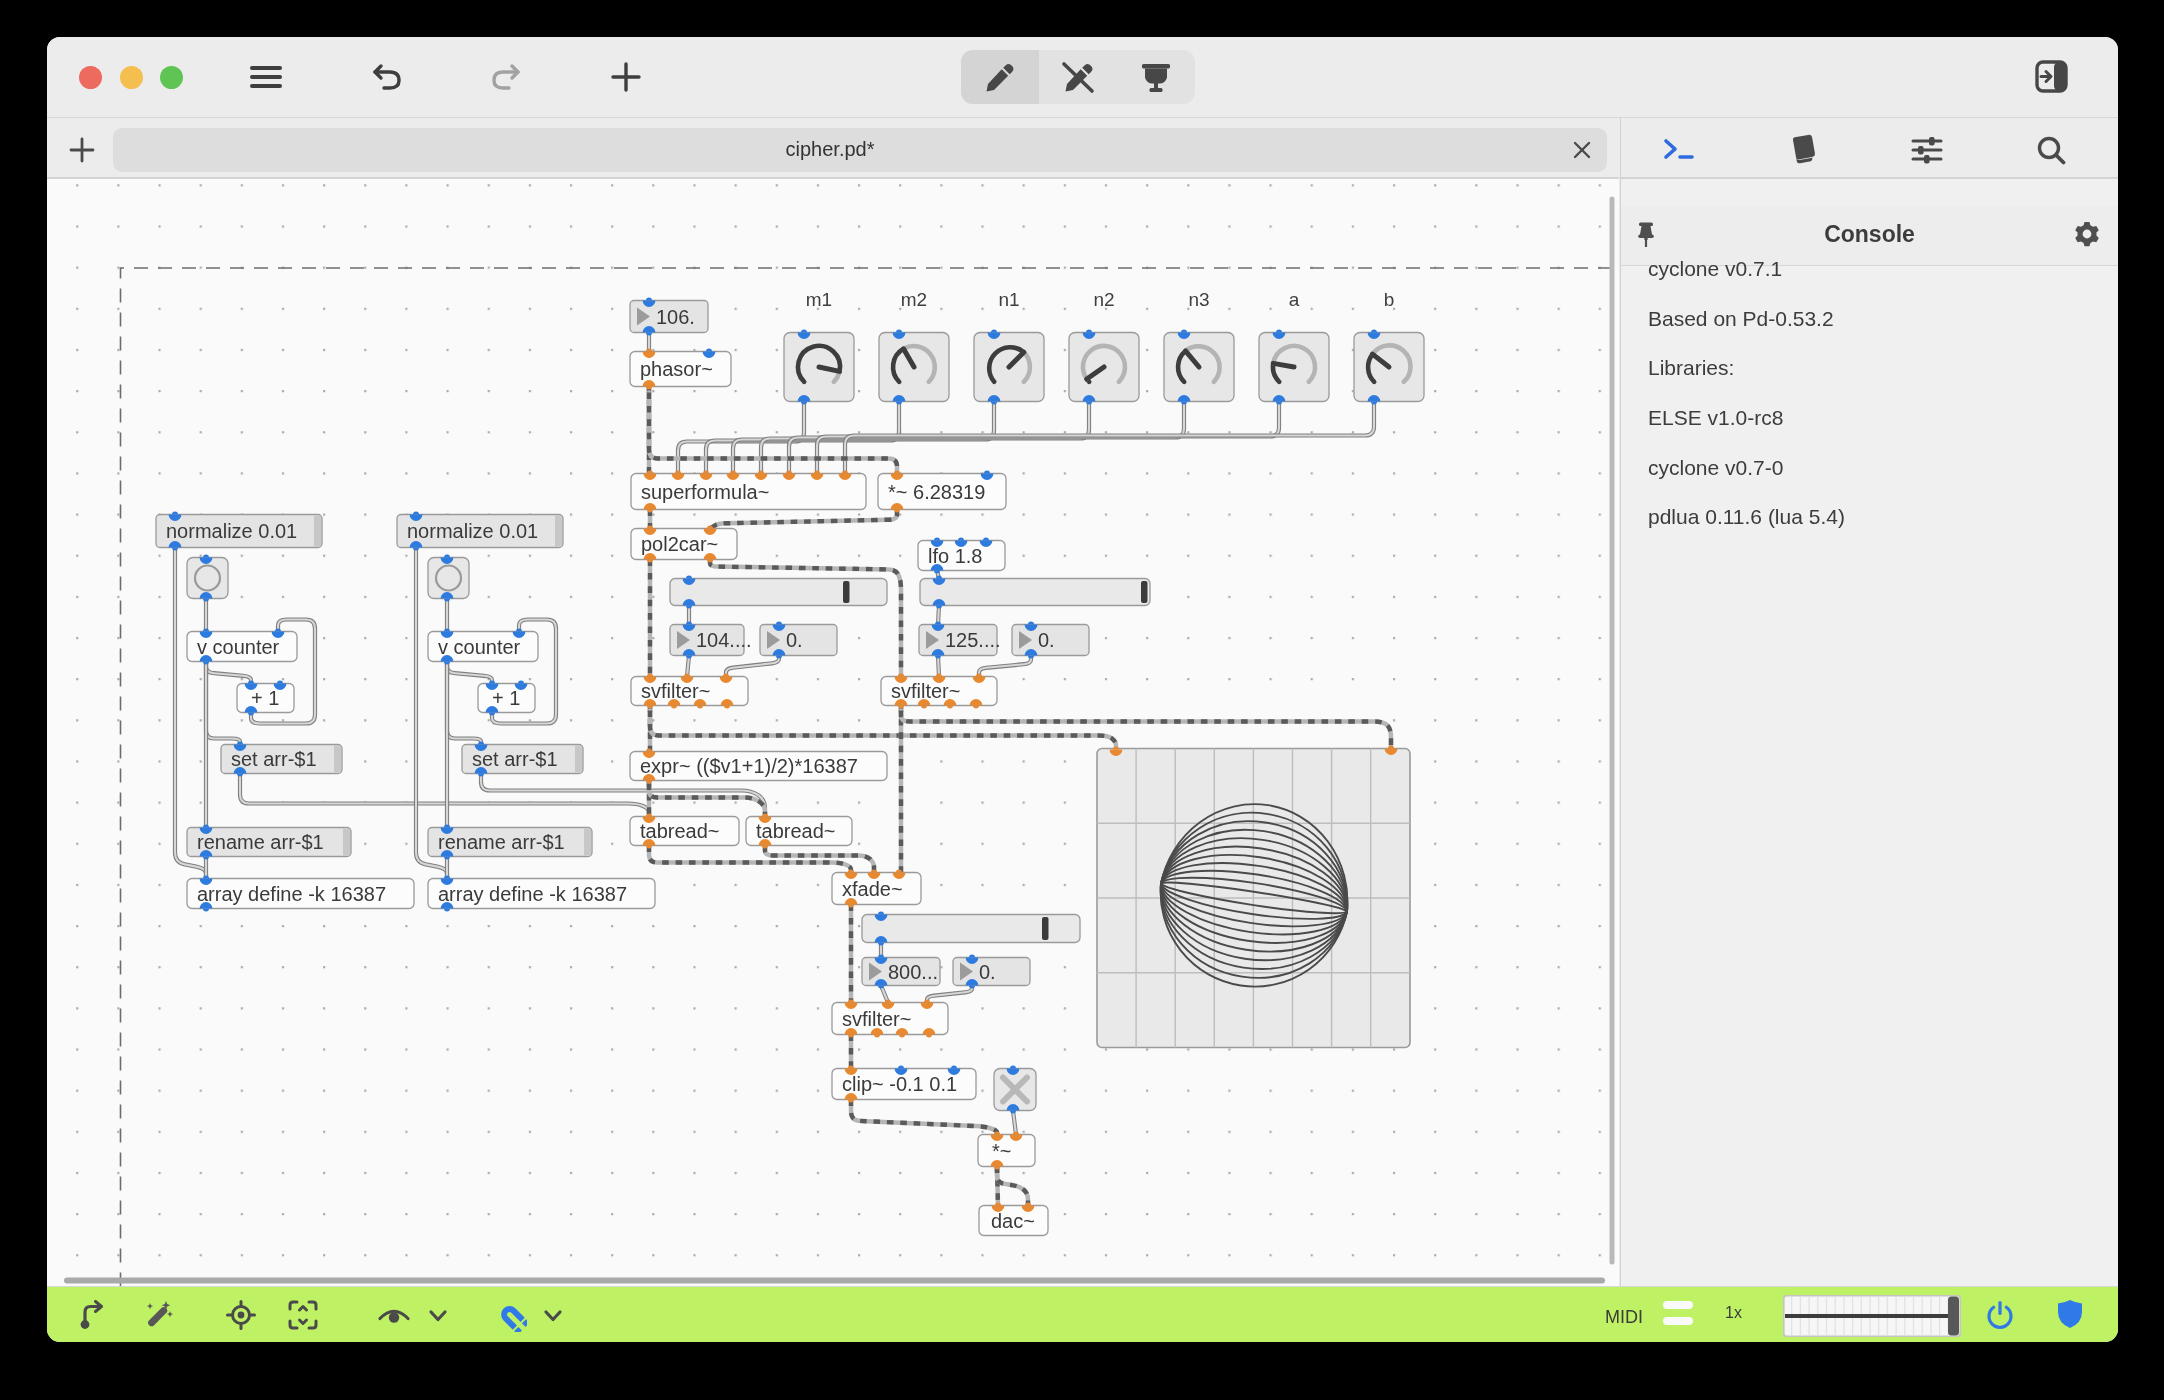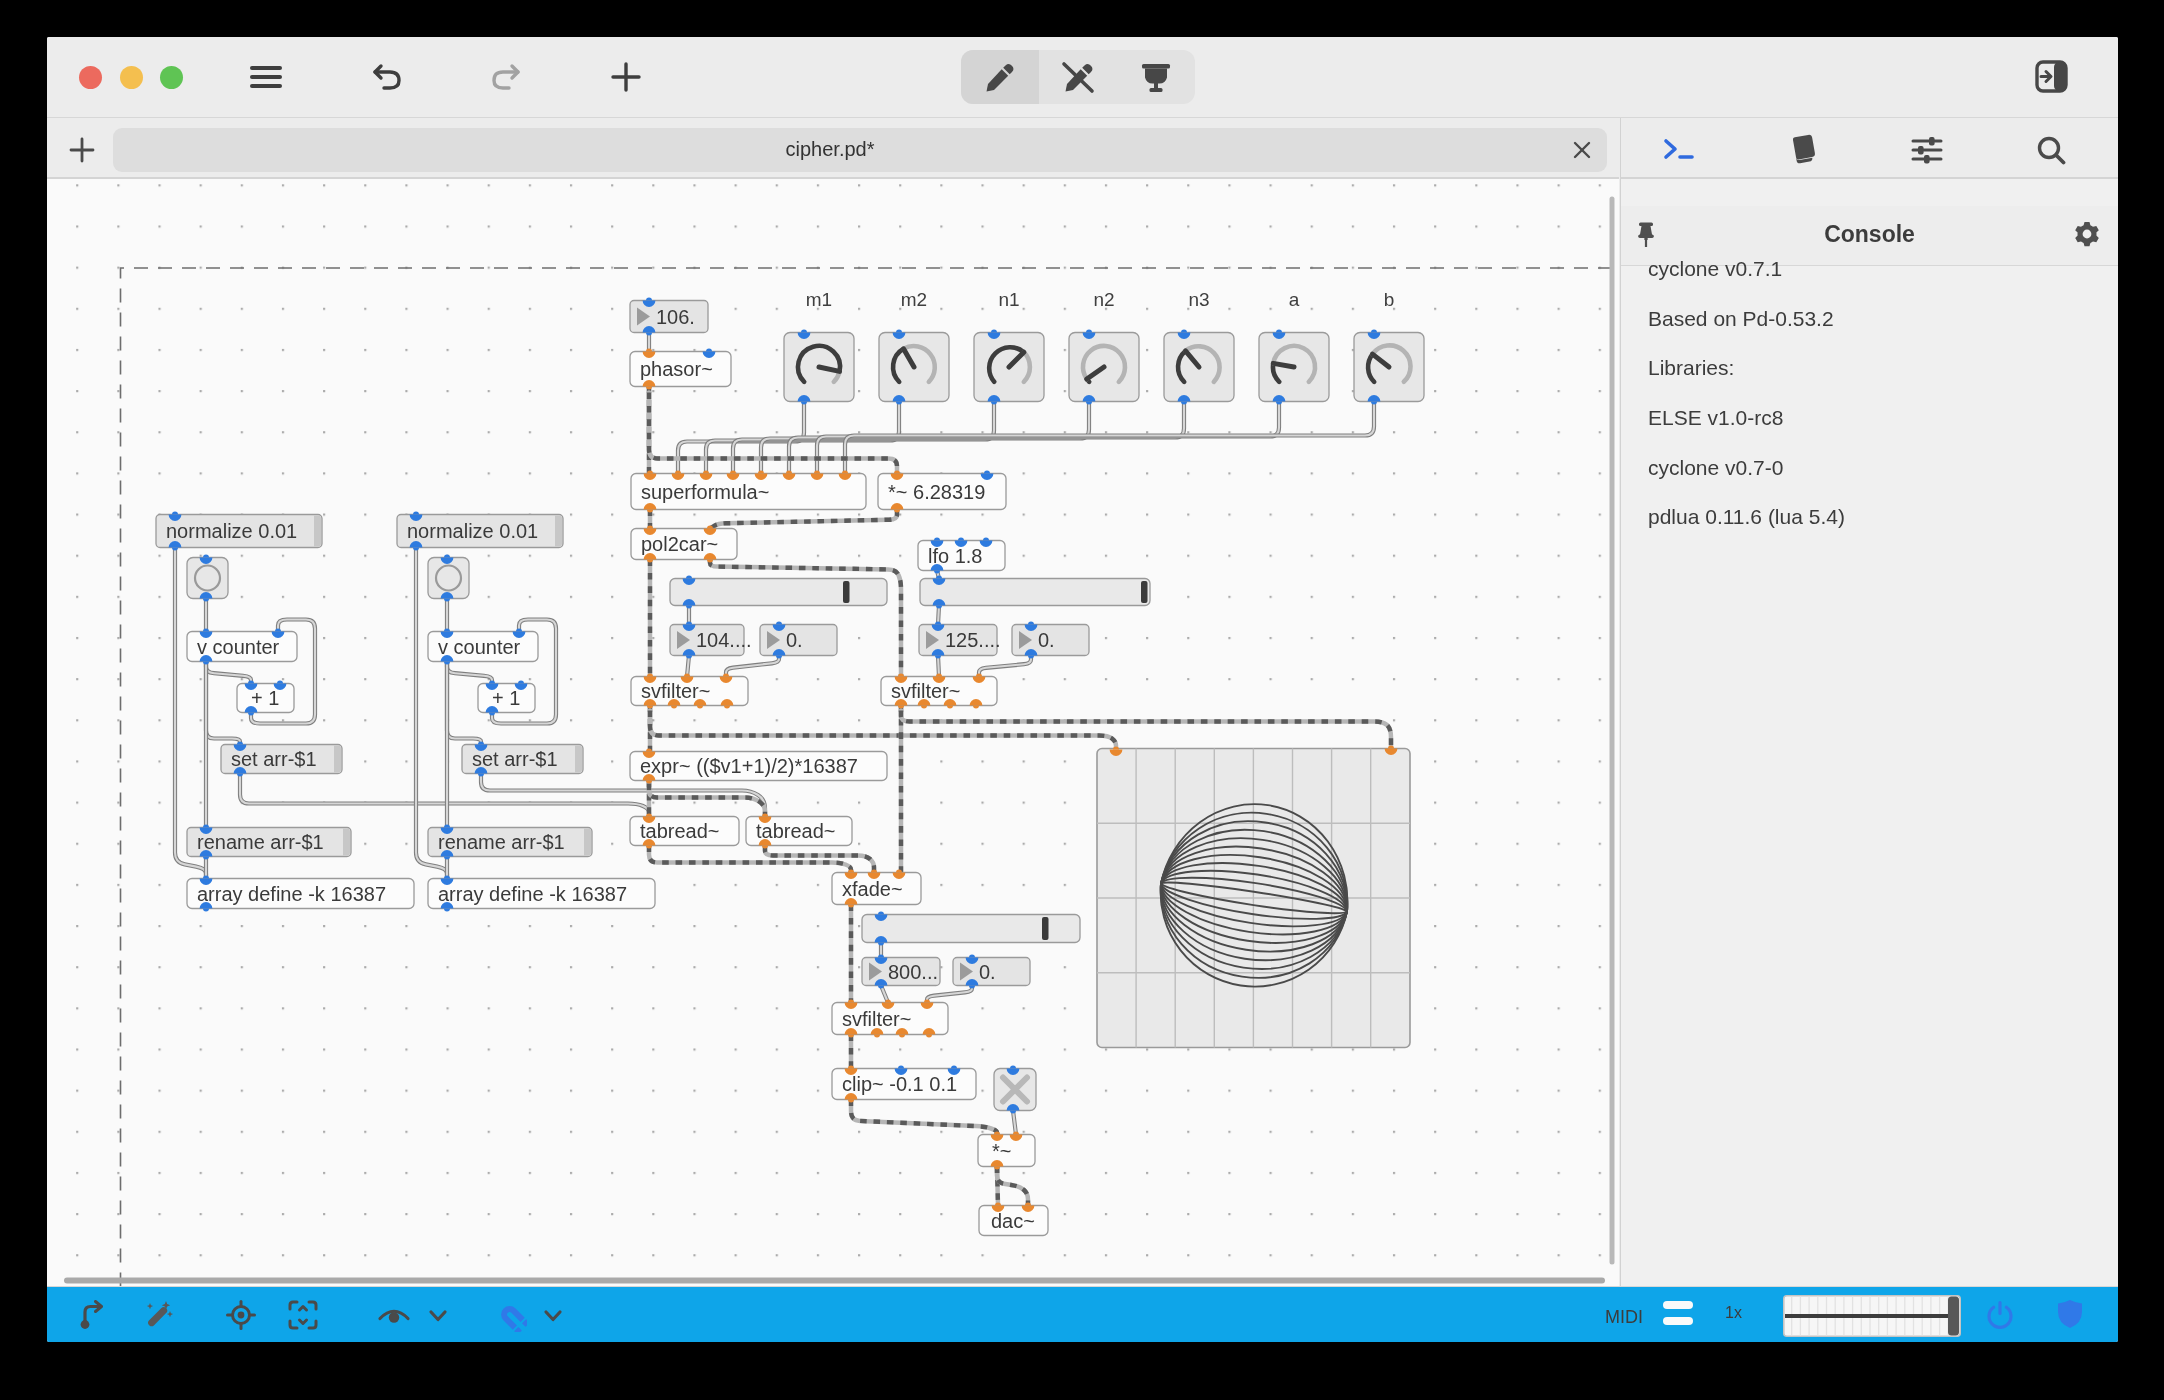--- a/index.html
+++ b/index.html
@@ -1,26 +1,26 @@
 <!DOCTYPE html>
 <html><head><meta charset="utf-8"><style>
 * { margin:0; padding:0; box-sizing:border-box; }
 html,body { width:2164px; height:1400px; background:#000; font-family:"Liberation Sans", sans-serif; }
-#win { position:absolute; left:47px; top:37px; width:2071px; height:1305px; background:#ececec; border-radius:2px; overflow:hidden; }
+#win { position:absolute; left:47px; top:37px; width:2071px; height:1305px; background:#ececec; border-radius:13px; overflow:hidden; }
 .abs { position:absolute; }
 #titlebar { position:absolute; left:0; top:0; width:2071px; height:81px; background:#ececec; border-bottom:1.5px solid #d7d7d7; }
 .tl { position:absolute; top:28.5px; width:23px; height:23px; border-radius:50%; }
 #tabrow { position:absolute; left:0; top:82.5px; width:2071px; height:58px; }
 #tab { position:absolute; left:66px; top:8px; width:1494px; height:44px; background:#dddddd; border-radius:9px; }
 #sep2 { position:absolute; left:0; top:140px; width:1572px; height:1.5px; background:#d4d4d4; }
 #sep2b { position:absolute; left:1574px; top:140px; width:497px; height:1.5px; background:#d4d4d4; }
 #divider { position:absolute; left:1572.5px; top:81px; width:1.5px; height:1168px; background:#d2d2d2; }
 #sidebar { position:absolute; left:1574px; top:141.5px; width:497px; height:1107px; background:#f0f0f0; }
 #consoleheader { position:absolute; left:0px; top:0px; width:497px; height:60px; background:#ededed; border-bottom:1.5px solid #d7d7d7;margin-top:27px; }
-#statusbar { position:absolute; left:0; top:1249px; width:2071px; height:56px; background:#0ea5e9; border-top:1.5px solid #d7d7d7; }
+#statusbar { position:absolute; left:0; top:1249px; width:2071px; height:56px; background:#bef264; border-top:1.5px solid #d7d7d7; }
 .ic { position:absolute; }
 .ctext { font-size:21px; color:#3c3c3c; }
 </style></head>
 <body>
 <div id="win">
   <div id="titlebar">
     <div class="tl" style="left:31.5px; background:#ec6a5e;"></div>
     <div class="tl" style="left:72.5px; background:#f4bf4f;"></div>
     <div class="tl" style="left:112.5px; background:#5fc454;"></div>
     <div class="ic" style="left:203px; top:28px;"><svg width="32" height="24" viewBox="0 0 32 24" style="">

